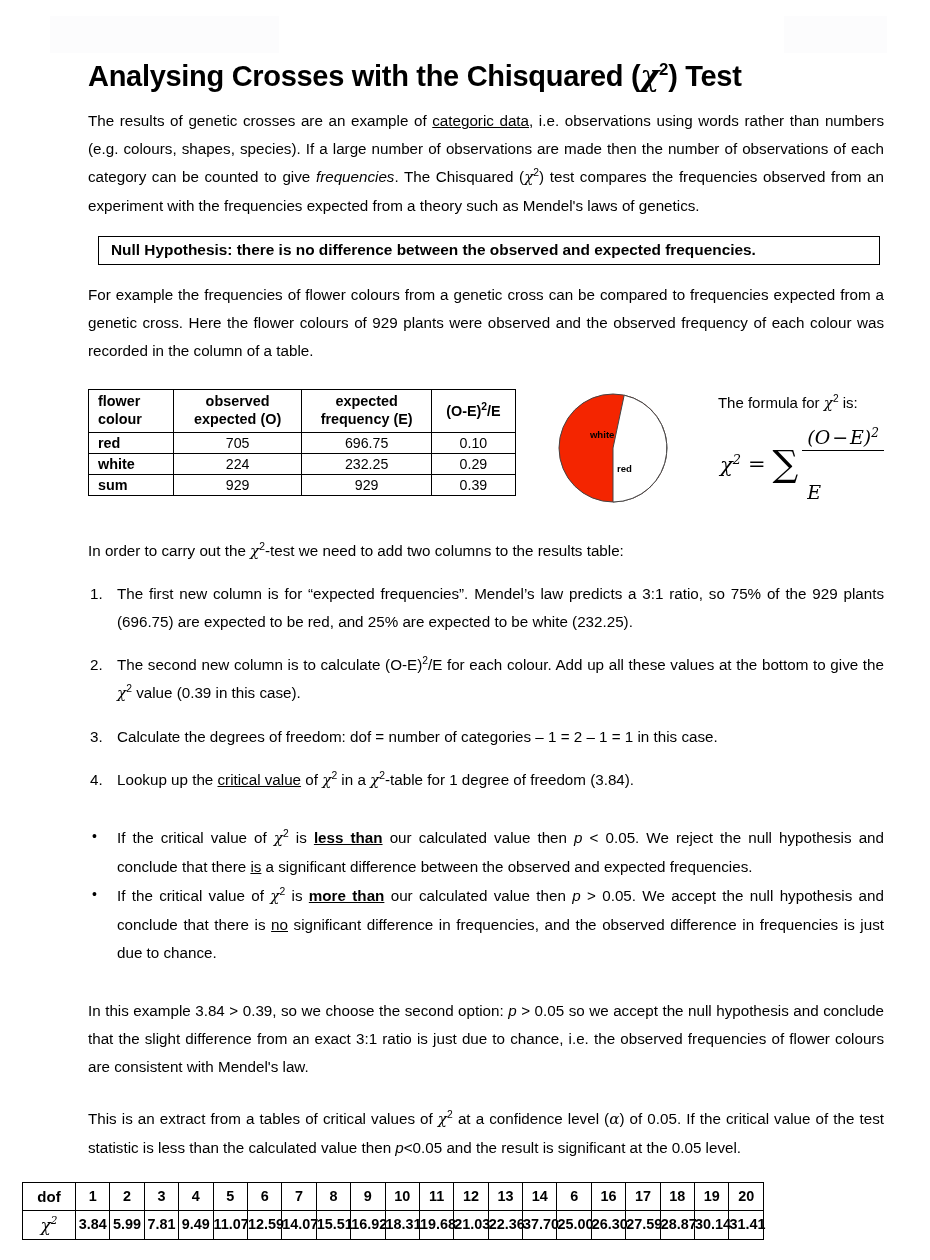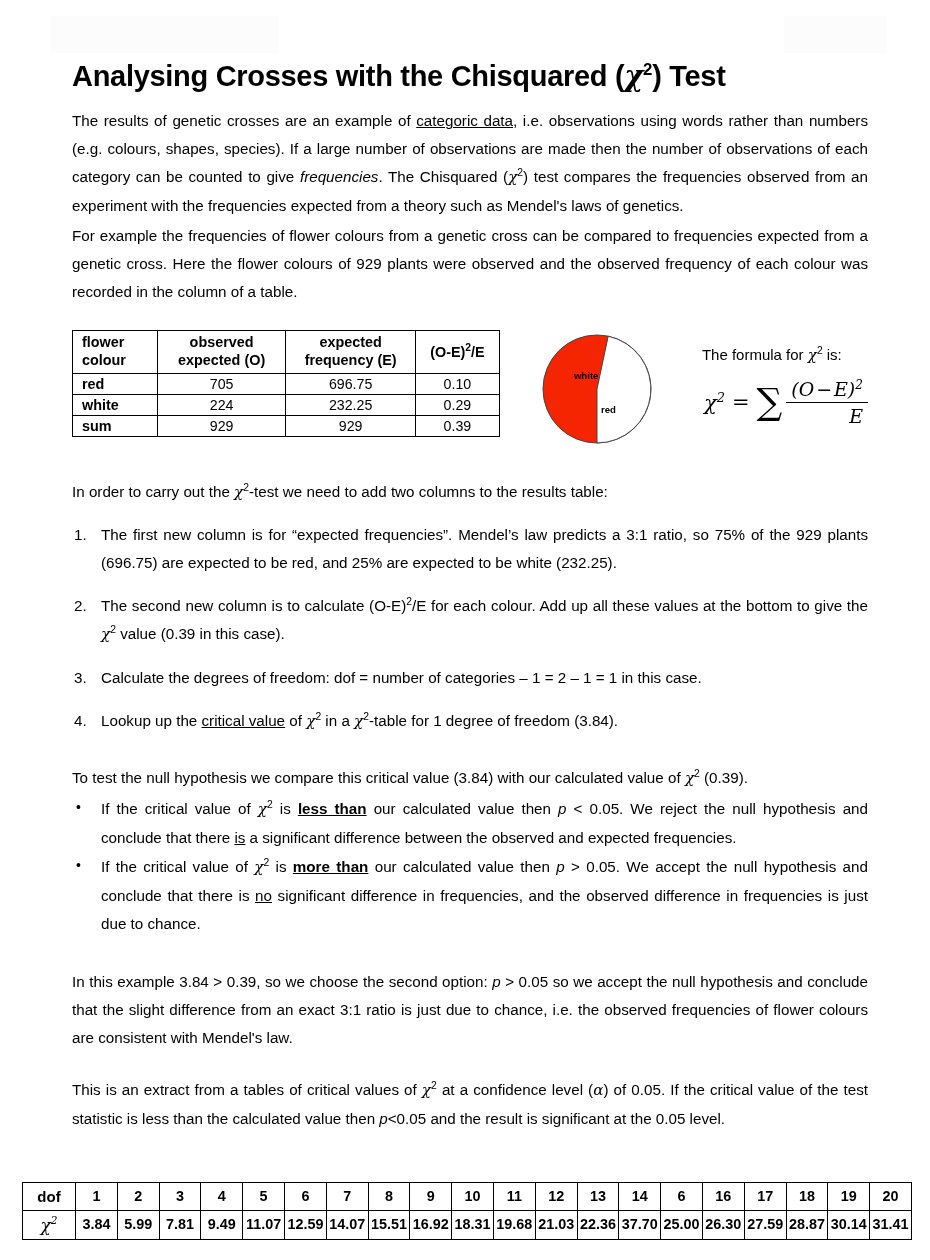--- a/index.html
+++ b/index.html
@@ -36,21 +36,21 @@
     position: absolute;
     left: 784px;
     top: 16px;
     width: 103px;
     height: 37px;
     background: #fcfcfd;
   }
 
   .content {
     position: absolute;
-    left: 72px;
+    left: 88px;
     top: 60px;
     width: 796px;
   }
 
   h1.doc-title {
     font-size: 29px;
     font-weight: bold;
     letter-spacing: -0.3px;
     margin: 0 0 14px 0;
     line-height: 1.15;
@@ -140,21 +140,21 @@
     font-size: 9.6px;
     font-weight: bold;
     color: #000;
     font-family: "Liberation Sans", sans-serif;
   }
   .pie-label.white-lbl { left: 36px; top: 38px; }
   .pie-label.red-lbl { left: 63px; top: 72px; }
 
   .formula-area {
     margin-left: 42px;
-    margin-top: 15px;
+    margin-top: 4px;
     text-align: left;
   }
   .formula-caption {
     font-size: 15px;
     margin: 0 0 14px 4px;
   }
   .formula {
     font-family: "DejaVu Serif", serif;
     font-size: 21px;
     display: flex;
@@ -165,23 +165,24 @@
   .formula .eq { margin: 0 7px; font-style: normal; }
   .formula .sigma {
     font-size: 36px;
     line-height: 0.72;
     margin: 0 4px 0 0;
     font-family: "DejaVu Serif", serif;
   }
   .frac {
     display: inline-flex;
     flex-direction: column;
-    align-items: flex-end;
+    align-items: flex-start;
     vertical-align: middle;
     font-style: italic;
+    gap: 28px;
   }
   .frac .num {
     padding: 0 5px 1px 5px;
     border-bottom: 1.4px solid #000;
     font-size: 19px;
     white-space: nowrap;
   }
   .frac .den {
     padding: 2px 5px 0 5px;
     font-size: 19px;
@@ -238,21 +239,21 @@
 
   
   .crit-wrap {
     position: absolute;
     left: 22px;
     top: 1182px;
     width: 890px;
   }
   table.crit-table {
     border-collapse: collapse;
-    width: 890px;
+    width: 742px;
     table-layout: fixed;
   }
   table.crit-table td {
     border: 1.2px solid #000;
     text-align: center;
     font-weight: bold;
     font-size: 14.4px;
     padding: 3px 0 4px 0;
     height: 20px;
   }
@@ -275,20 +276,23 @@
 
   <div class="header-ghost-left"></div>
   <div class="header-ghost-right"></div>
 
   <div class="content">
 
     <h1 class="doc-title"><span>Analysing Crosses with the Chisquared (</span><span class="chi-t">χ</span><sup>2</sup><span>) Test</span></h1>
 
     <p class="body-text"><span>The results of genetic crosses are an example of </span><span class="u">categoric data</span><span>, i.e. observations using words rather than numbers (e.g. colours, shapes, species). If a large number of observations are made then the number of observations of each category can be counted to give </span><span class="it">frequencies</span><span>. The Chisquared (</span><span class="chi">χ</span><span class="sup">2</span><span>) test compares the frequencies observed from an experiment with the frequencies expected from a theory such as Mendel's laws of genetics.</span></p>
 
+    <div class="null-box-wrap">
+      <div class="null-box">Null Hypothesis: there is no difference between the observed and expected frequencies.</div>
+    </div>
 
     <p class="body-text">For example the frequencies of flower colours from a genetic cross can be compared to frequencies expected from a genetic cross. Here the flower colours of 929 plants were observed and the observed frequency of each colour was recorded in the column of a table.</p>
 
     <div class="table-row">
 
       <table class="data-table">
         <thead>
           <tr>
             <th class="col-a">
               <span>flower</span><br>
@@ -359,21 +363,20 @@
 
     <ol class="num-list">
       <li>The first new column is for “expected frequencies”. Mendel’s law predicts a 3:1 ratio, so 75% of the 929 plants (696.75) are expected to be red, and 25% are expected to be white (232.25).</li>
       <li><span>The second new column is to calculate (O-E)</span><span class="sup">2</span><span>/E for each colour. Add up all these values at the bottom to give the </span><span class="chi">χ</span><span class="sup">2</span><span> value (0.39 in this case).</span></li>
       <li>Calculate the degrees of freedom: dof = number of categories – 1 = 2 – 1 = 1 in this case.</li>
       <li><span>Lookup up the </span><span class="u">critical value</span><span> of </span><span class="chi">χ</span><span class="sup">2</span><span> in a </span><span class="chi">χ</span><span class="sup">2</span><span>-table for 1 degree of freedom (3.84).</span></li>
     </ol>
 
     <div class="spacer-sm"></div>
 
-    <p class="body-text nojust"><span>To test the null hypothesis we compare this critical value (3.84) with our calculated value of </span><span class="chi">χ</span><span class="sup">2</span><span> (0.39).</span></p>
 
     <ul class="bullet-list">
       <li><span>If the critical value of </span><span class="chi">χ</span><span class="sup">2</span><span> is </span><span class="bu">less than</span><span> our calculated value then </span><span class="pit">p</span><span> &lt; 0.05. We reject the null hypothesis and conclude that there </span><span class="u">is</span><span> a significant difference between the observed and expected frequencies.</span></li>
       <li><span>If the critical value of </span><span class="chi">χ</span><span class="sup">2</span><span> is </span><span class="bu">more than</span><span> our calculated value then </span><span class="pit">p</span><span> &gt; 0.05. We accept the null hypothesis and conclude that there is </span><span class="u">no</span><span> significant difference in frequencies, and the observed difference in frequencies is just due to chance.</span></li>
     </ul>
 
     <div class="spacer-md"></div>
 
     <p class="body-text"><span>In this example 3.84 &gt; 0.39, so we choose the second option: </span><span class="pit">p</span><span> &gt; 0.05 so we accept the null hypothesis and conclude that the slight difference from an exact 3:1 ratio is just due to chance, i.e. the observed frequencies of flower colours are consistent with Mendel's law.</span></p>
 

